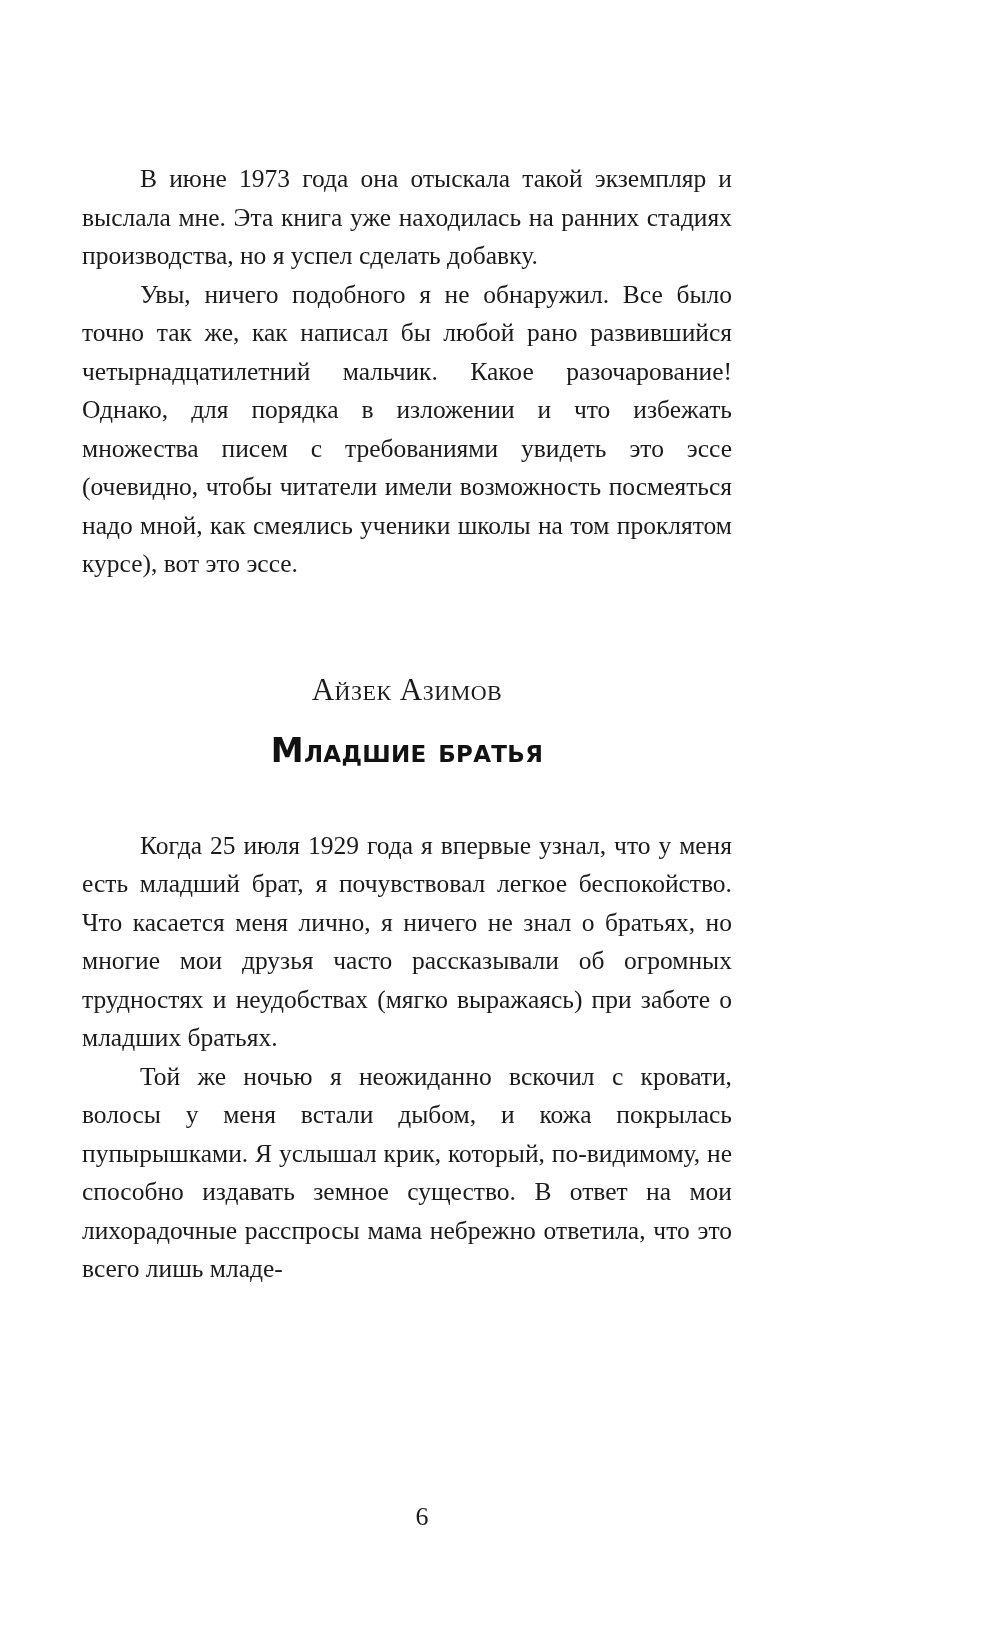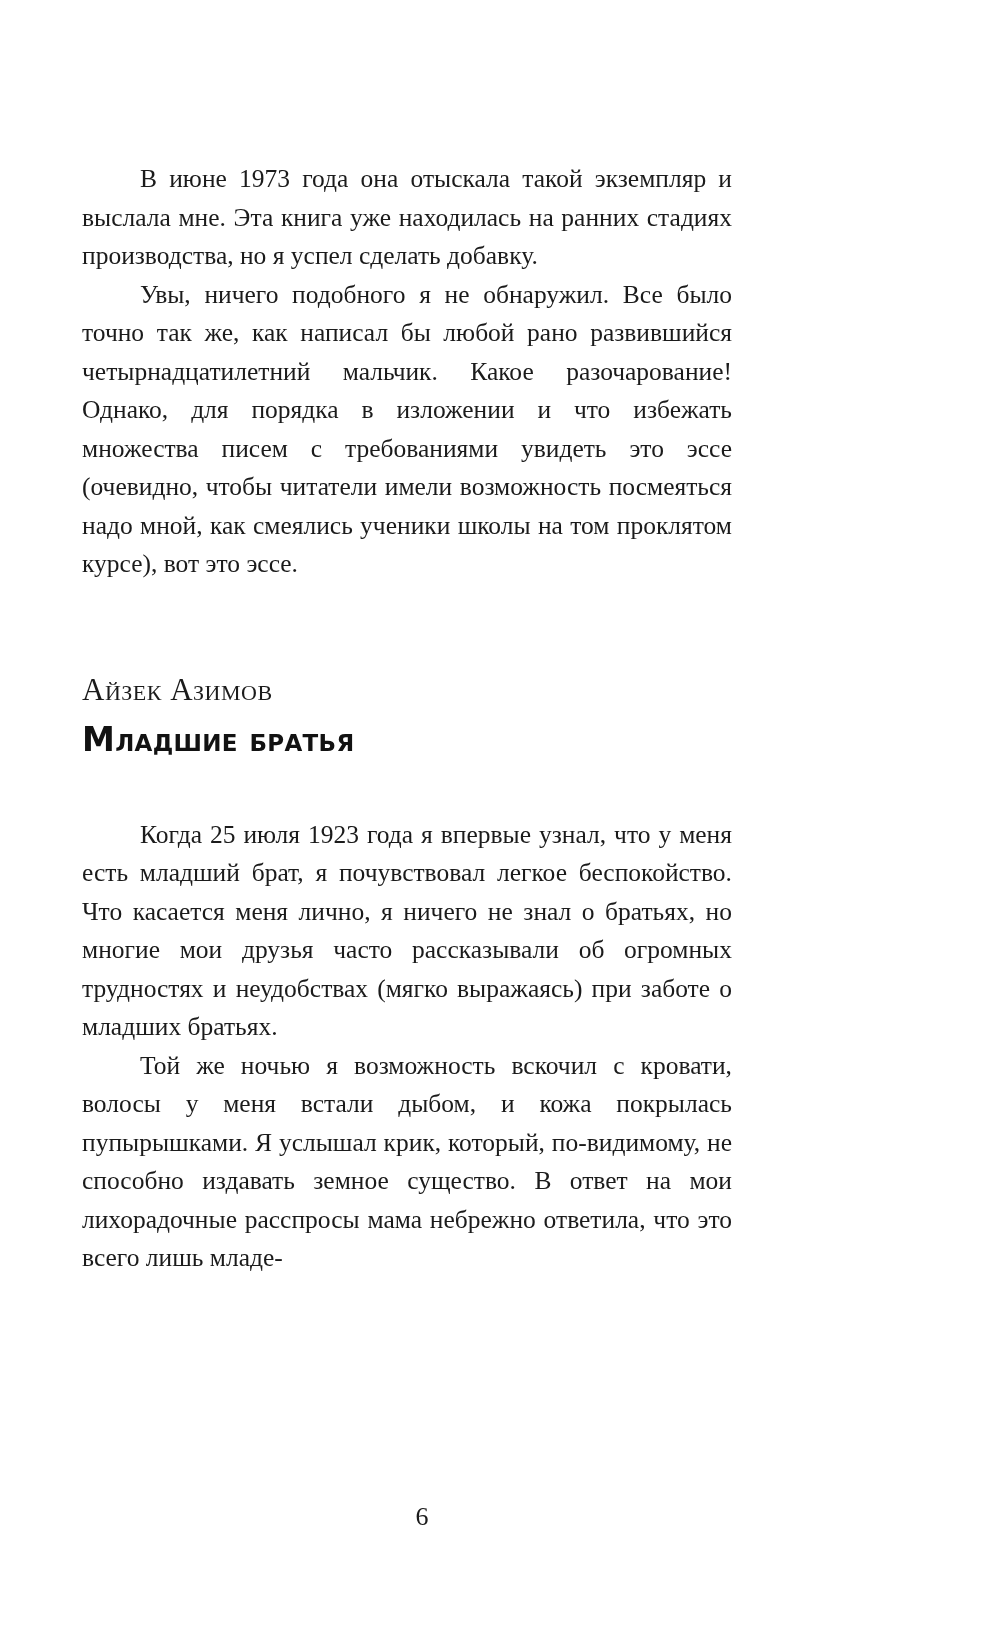--- a/index.html
+++ b/index.html
@@ -31,33 +31,33 @@
     text-justify: inter-word;
     color: #1b1b1b;
   }
   .body-text p {
     margin: 0;
     text-indent: 58px;
   }
   .title-block {
     margin-top: 86px;
     margin-bottom: 54px;
-    text-align: left;
+    text-align: center;
   }
   .author-name {
     font-size: 31px;
     line-height: 40px;
     letter-spacing: 0.5px;
     color: #1b1b1b;
     font-variant: small-caps;
     text-transform: none;
     font-family: "Liberation Serif", "DejaVu Serif", serif;
   }
   .story-title {
-    margin-top: 8px;
+    margin-top: 19px;
     font-size: 33px;
     line-height: 44px;
     font-weight: bold;
     letter-spacing: 0.3px;
     color: #121212;
     font-family: "DejaVu Sans", "Liberation Sans", sans-serif;
     font-variant: small-caps;
   }
   .section-two {
     margin-top: 0;
@@ -81,18 +81,18 @@
     <p>В июне 1973 года она отыскала такой экземпляр и выслала мне. Эта книга уже находилась на ранних стадиях производства, но я успел сделать добавку.</p>
     <p>Увы, ничего подобного я не обнаружил. Все было точно так же, как написал бы любой рано развившийся четырнадцатилетний мальчик. Какое разочарование! Однако, для порядка в изложении и что избежать множества писем с требованиями увидеть это эссе (очевидно, чтобы читатели имели возможность посмеяться надо мной, как смеялись ученики школы на том проклятом курсе), вот это эссе.</p>
   </div>
 
   <div class="title-block">
     <div class="author-name">Айзек Азимов</div>
     <div class="story-title">Младшие братья</div>
   </div>
 
   <div class="body-text section-two">
-    <p>Когда 25 июля 1923 года я впервые узнал, что у меня есть младший брат, я почувствовал легкое беспокойство. Что касается меня лично, я ничего не знал о братьях, но многие мои друзья часто рассказывали об огромных трудностях и неудобствах (мягко выражаясь) при заботе о младших братьях.</p>
-    <p>Той же ночью я возможность вскочил с кровати, волосы у меня встали дыбом, и кожа покрылась пупырышками. Я услышал крик, который, по-видимому, не способно издавать земное существо. В ответ на мои лихорадочные расспросы мама небрежно ответила, что это всего лишь младе-</p>
+    <p>Когда 25 июля 1929 года я впервые узнал, что у меня есть младший брат, я почувствовал легкое беспокойство. Что касается меня лично, я ничего не знал о братьях, но многие мои друзья часто рассказывали об огромных трудностях и неудобствах (мягко выражаясь) при заботе о младших братьях.</p>
+    <p>Той же ночью я неожиданно вскочил с кровати, волосы у меня встали дыбом, и кожа покрылась пупырышками. Я услышал крик, который, по-видимому, не способно издавать земное существо. В ответ на мои лихорадочные расспросы мама небрежно ответила, что это всего лишь младе-</p>
   </div>
 
   <div class="page-number">6</div>
 </div>
 
 </body></html>

